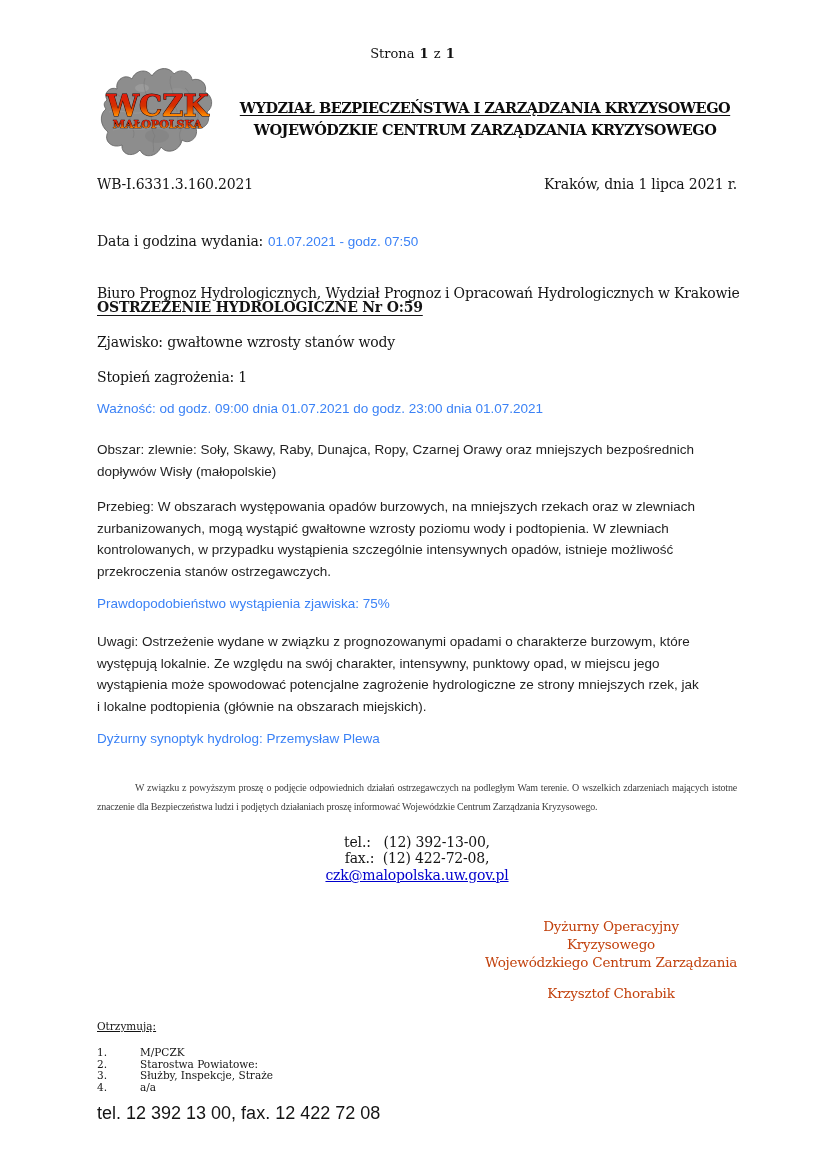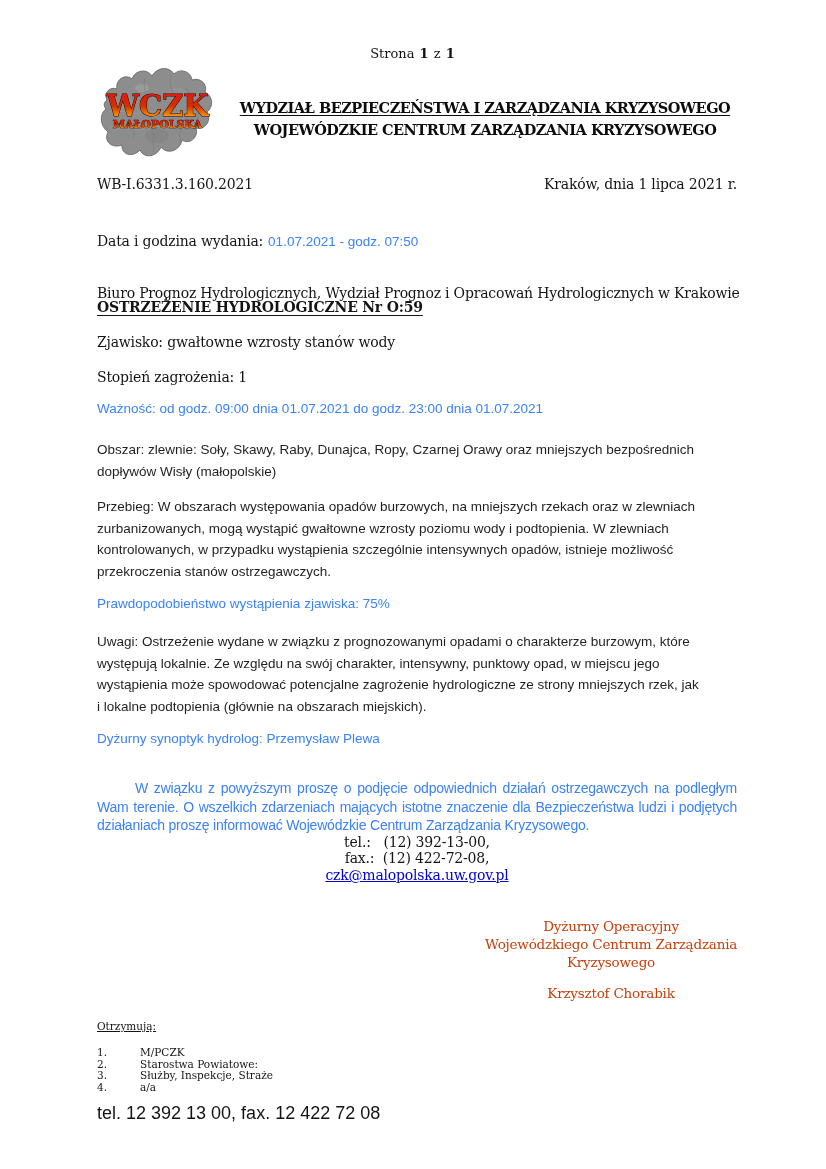--- a/index.html
+++ b/index.html
@@ -27,22 +27,22 @@
   .warn-title{top:299px;left:97px;font-weight:bold;text-decoration:underline;text-underline-offset:3px;}
   .phenom{top:334px;left:97px;}
   .threat{top:369px;left:97px;}
   .validity{top:401px;left:97px;}
   .area{top:439px;left:97px;}
   .course{top:496px;left:97px;}
   .prob{top:596px;left:97px;}
   .remarks{top:631px;left:97px;}
   .synoptic{top:731px;left:97px;}
 
-  .closing-para{top:779px;left:97px;width:640px;font-family:Liberation Sans, sans-serif;font-size:14px;
-    letter-spacing:-0.2px;line-height:18.6px;color:#3b82f6;text-align:justify;text-indent:38px;}
+  .closing-para{top:779px;left:97px;width:640px;font-family:Liberation Serif, serif;font-size:10px;
+    letter-spacing:-0.2px;line-height:18.6px;color:#404040;text-align:justify;text-indent:38px;}
   .center-line{left:97px;width:640px;text-align:center;font-family:"DejaVu Serif",serif;
     font-size:14px;letter-spacing:-0.2px;color:#141414;white-space:pre;}
   .tel{top:834px;}
   .fax{top:850px;}
   .emailrow{top:866px;left:97px;width:640px;text-align:center;}
   .emailrow a{font-family:"DejaVu Serif",serif;font-size:14px;letter-spacing:-0.2px;
     color:#0000cc;text-decoration:underline;cursor:pointer;}
 
   .signature{top:917px;left:460px;width:302px;text-align:center;font-family:"DejaVu Serif",serif;
     font-size:13.5px;letter-spacing:-0.2px;line-height:18px;color:#c2410c;}
@@ -139,22 +139,22 @@
   <div class="abs closing-para">W związku z powyższym proszę o podjęcie odpowiednich działań ostrzegawczych na podległym Wam terenie. O wszelkich zdarzeniach mających istotne znaczenie dla Bezpieczeństwa ludzi i podjętych działaniach proszę informować Wojewódzkie Centrum Zarządzania Kryzysowego.</div>
 
   <div class="abs center-line tel">tel.:   (12) 392-13-00,</div>
   <div class="abs center-line fax">fax.:  (12) 422-72-08,</div>
   <div class="abs emailrow">
     <a>czk@malopolska.uw.gov.pl</a>
   </div>
 
   <div class="abs signature">
     <div>Dyżurny Operacyjny</div>
+    <div>Kryzysowego</div>
     <div>Wojewódzkiego Centrum Zarządzania</div>
-    <div>Kryzysowego</div>
     <div class="sig-name">Krzysztof Chorabik</div>
   </div>
 
   <div class="abs distribution">
     <div class="head">Otrzymują:</div>
     <div class="row">
       <span class="num">1.</span><span>M/PCZK</span>
     </div>
     <div class="row">
       <span class="num">2.</span><span>Starostwa Powiatowe:</span>

